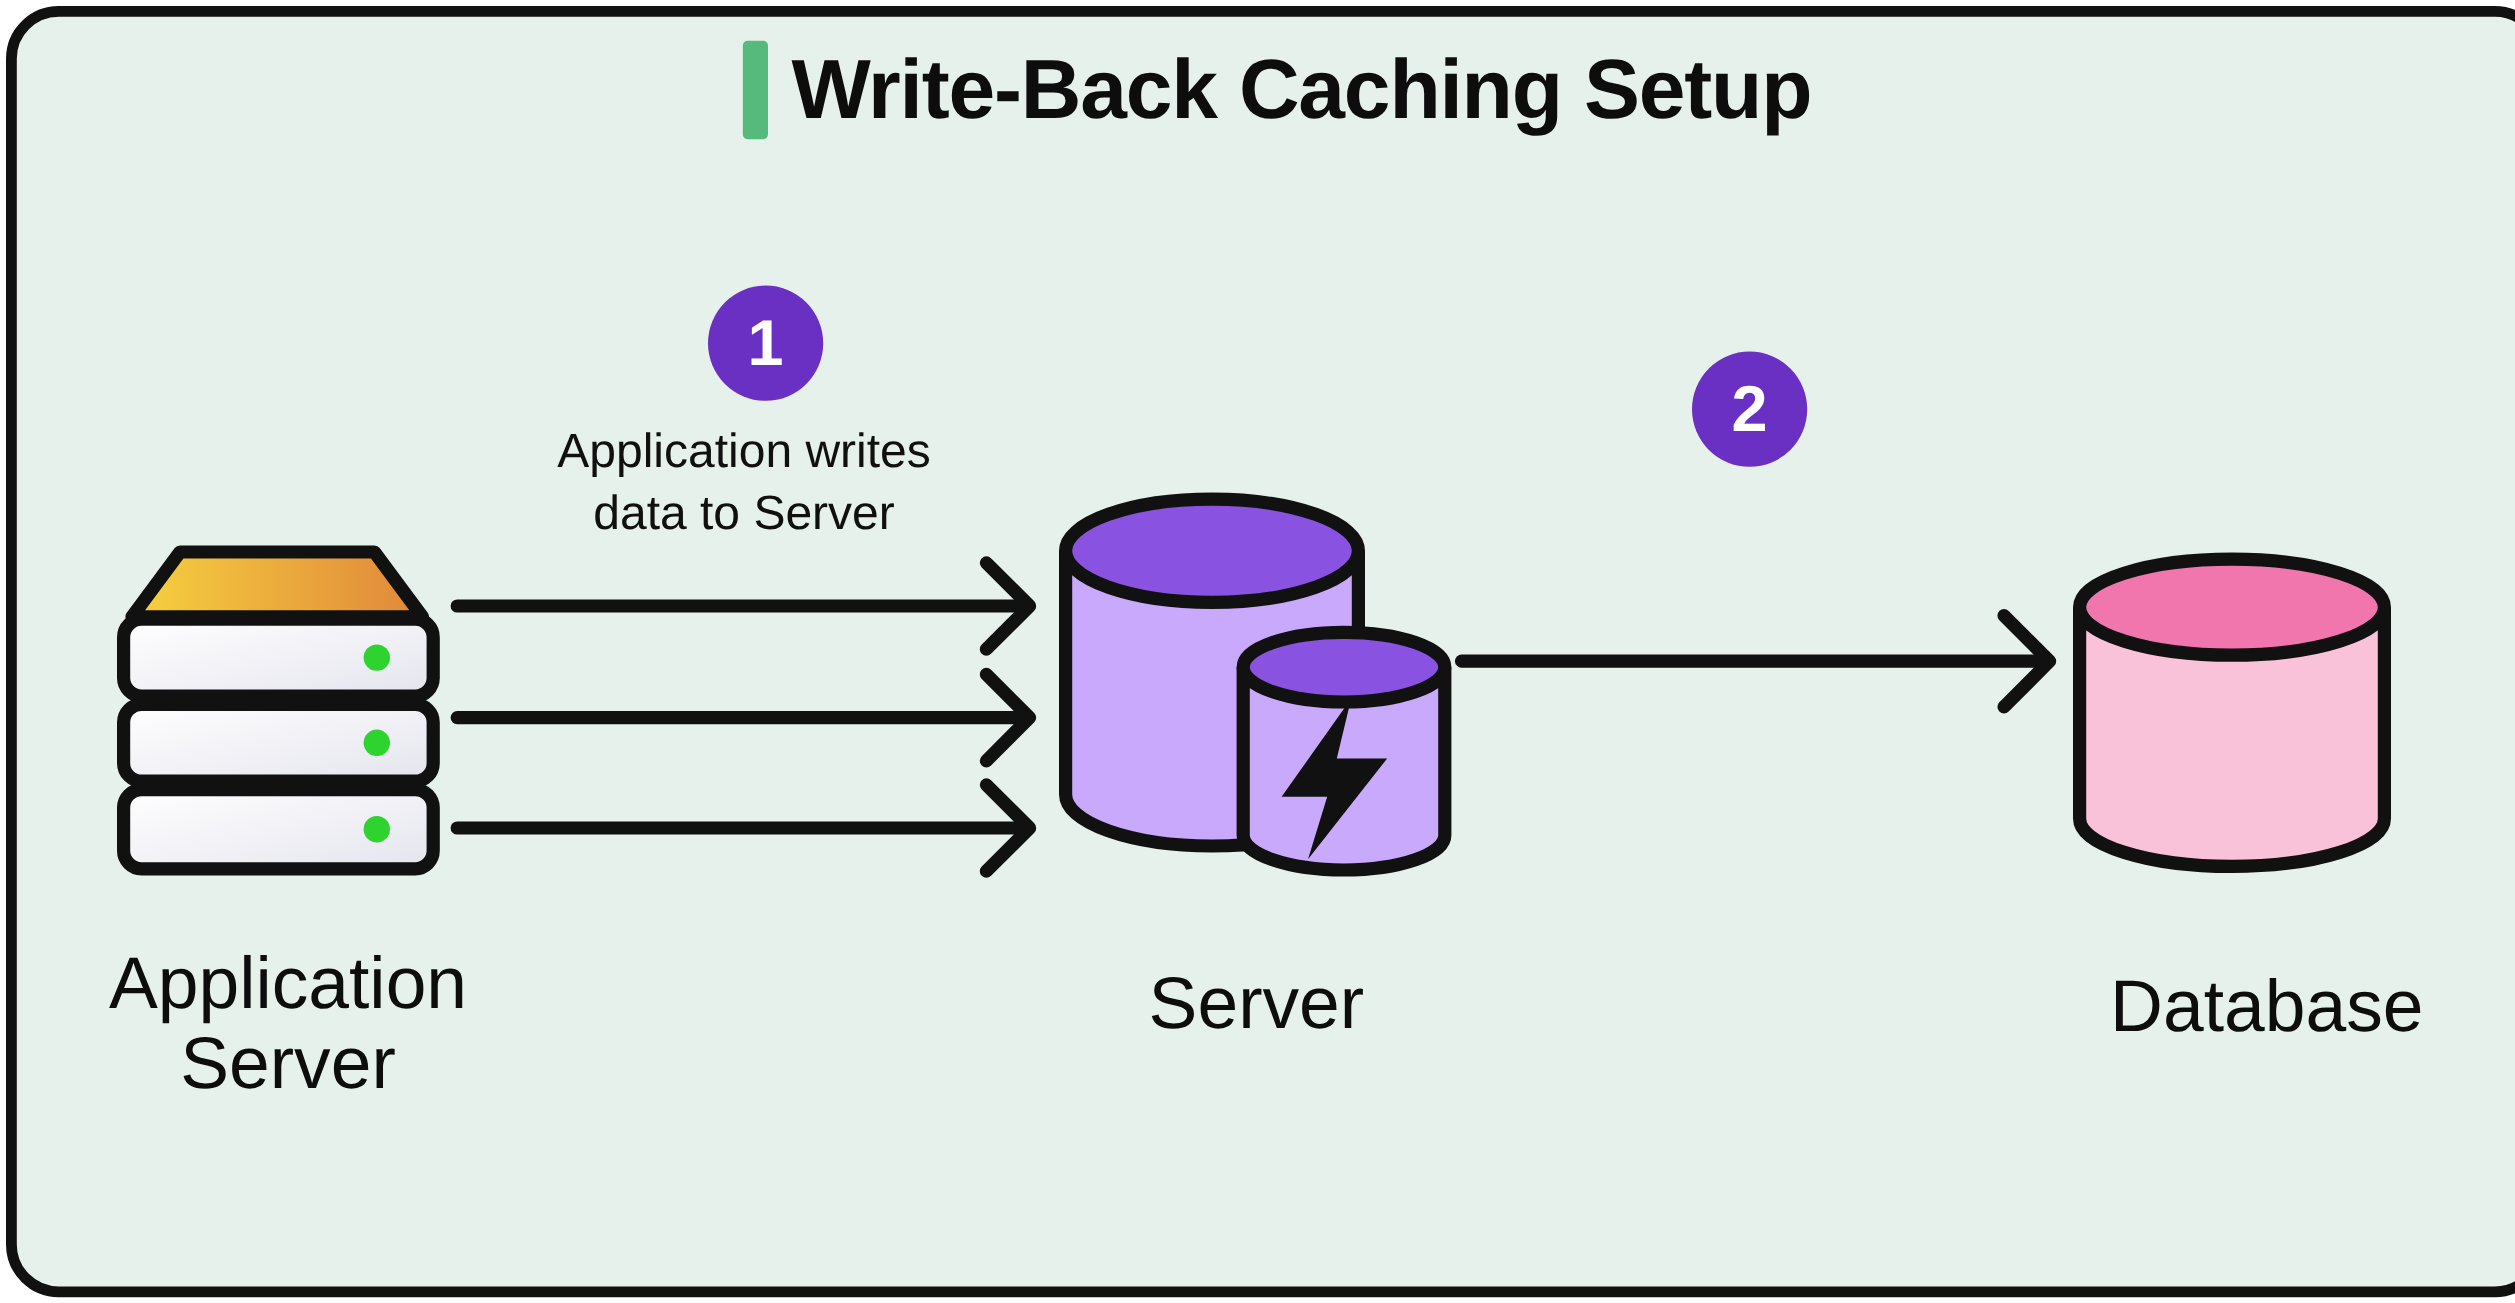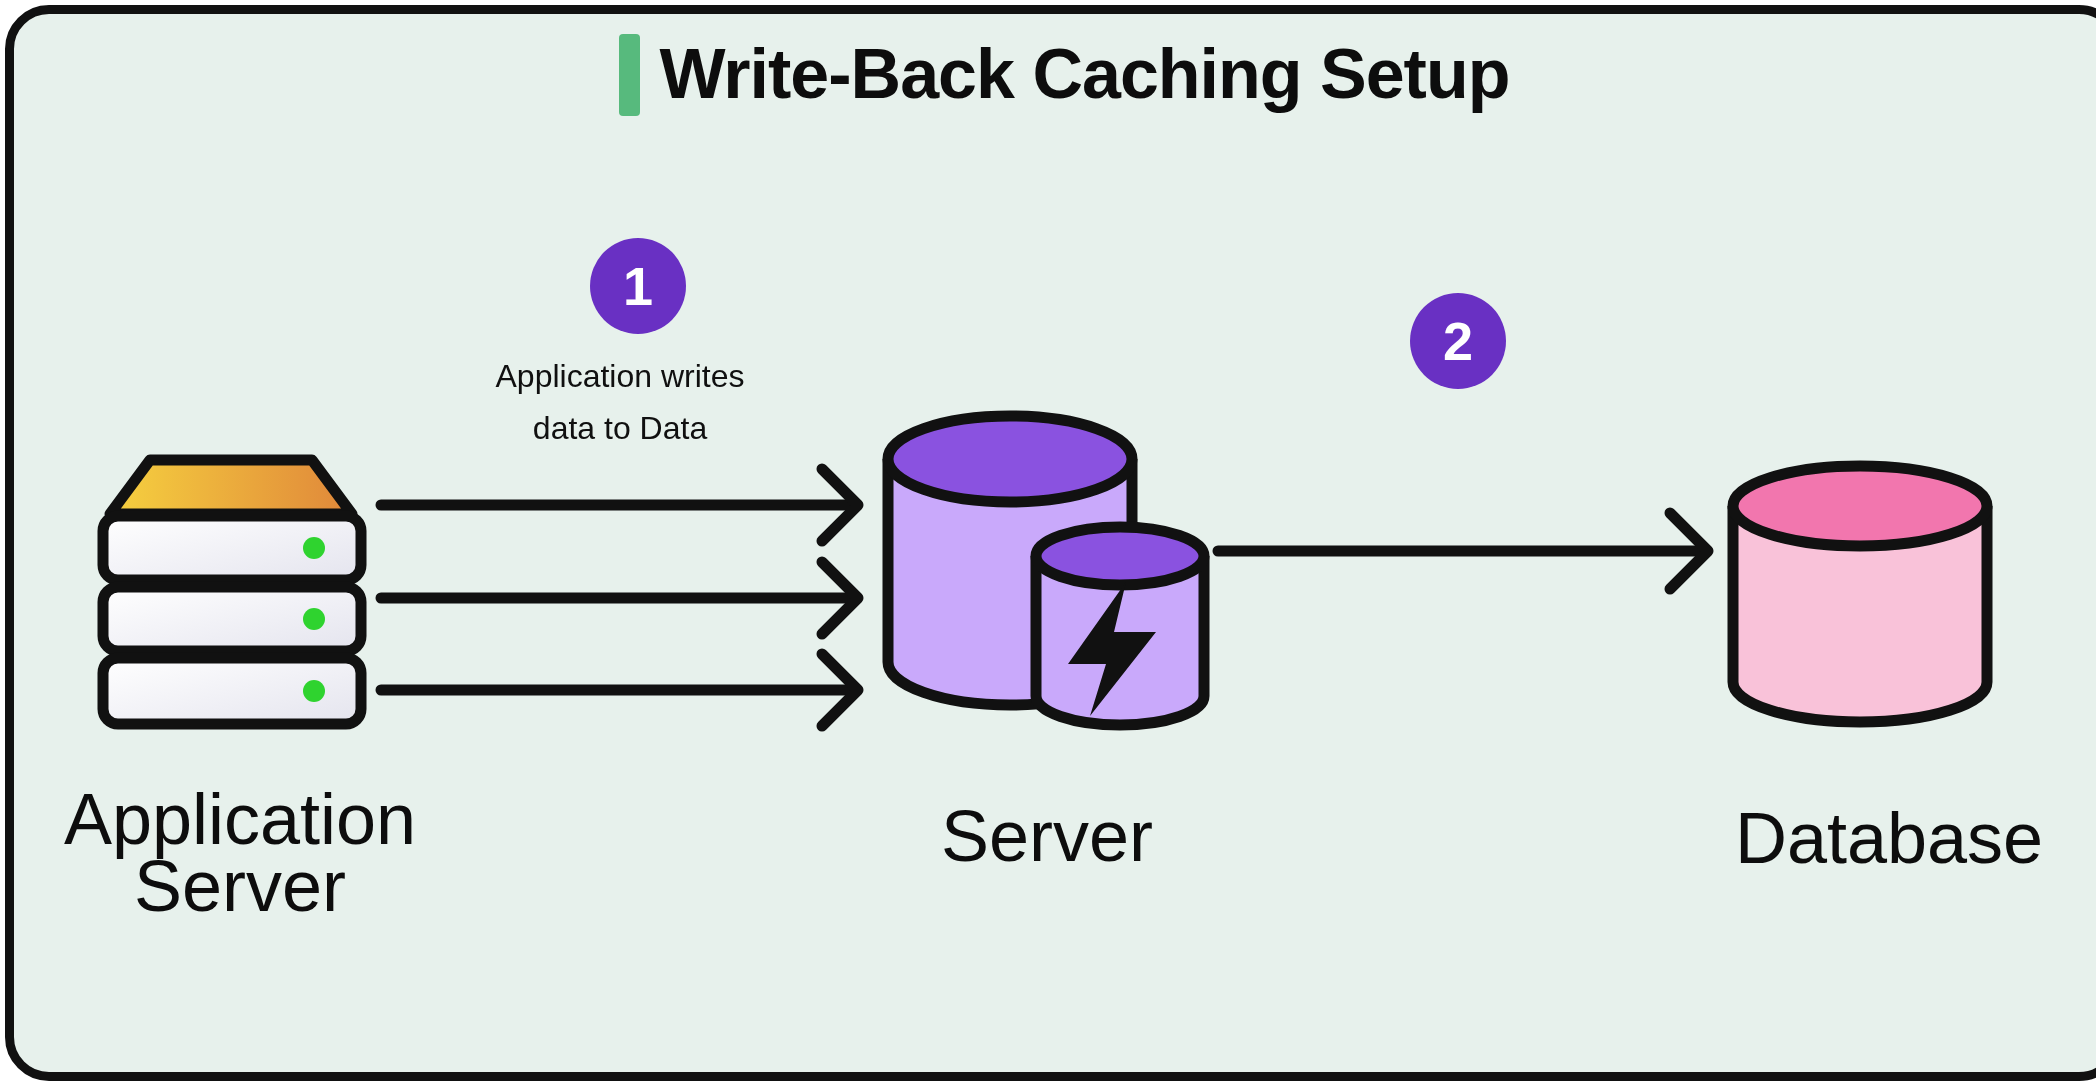--- a/index.html
+++ b/index.html
@@ -30,26 +30,26 @@
     line-height:1.05;
   }
   .badge{
     position:absolute;width:96px;height:96px;border-radius:50%;
     display:flex;align-items:center;justify-content:center;
     color:#ffffff;font-size:54px;font-weight:700;
   }
   .step-note{
     position:absolute;transform:translateX(-50%);
     text-align:center;color:#101010;
-    font-size:32px;line-height:52px;font-weight:400;white-space:nowrap;
+    font-size:40px;line-height:52px;font-weight:400;white-space:nowrap;
   }
   .node-label{
     position:absolute;transform:translateX(-50%);
     text-align:center;color:#0d0d0d;
-    font-size:72px;line-height:67px;font-weight:400;white-space:nowrap;
+    font-size:61px;line-height:67px;font-weight:400;white-space:nowrap;
   }
   svg.diagram{position:absolute;left:0;top:0;}
   .stroked{stroke:#111111;stroke-width:11;}
   .arrow{stroke:#111111;stroke-width:11;fill:none;stroke-linecap:round;stroke-linejoin:round;}
 </style>
 </head>
 <body>
 
 <div class="canvas">
   <div class="frame"></div>
@@ -57,21 +57,21 @@
   <div class="title-row">
     <div class="title-bar" style="background:#57ba7d;"></div>
     <div class="title-text">Write-Back Caching Setup</div>
   </div>
 
   <div class="badge" style="left:590px;top:238px;background:#6930c3;">1</div>
   <div class="badge" style="left:1410px;top:293px;background:#6930c3;">2</div>
 
   <div class="step-note" style="left:620px;top:350px;">
     <div>Application writes</div>
-    <div>data to Data</div>
+    <div>data to Server</div>
   </div>
 
   <svg class="diagram" width="2096" height="1086" viewBox="0 0 2096 1086">
     <defs>
       <linearGradient id="gradServerTop" x1="0" y1="0" x2="1" y2="0">
         <stop offset="0" stop-color="#f6d13f"></stop>
         <stop offset="1" stop-color="#e0873a"></stop>
       </linearGradient>
       <linearGradient id="gradRow" x1="0" y1="0" x2="1" y2="1">
         <stop offset="0" stop-color="#ffffff"></stop>

